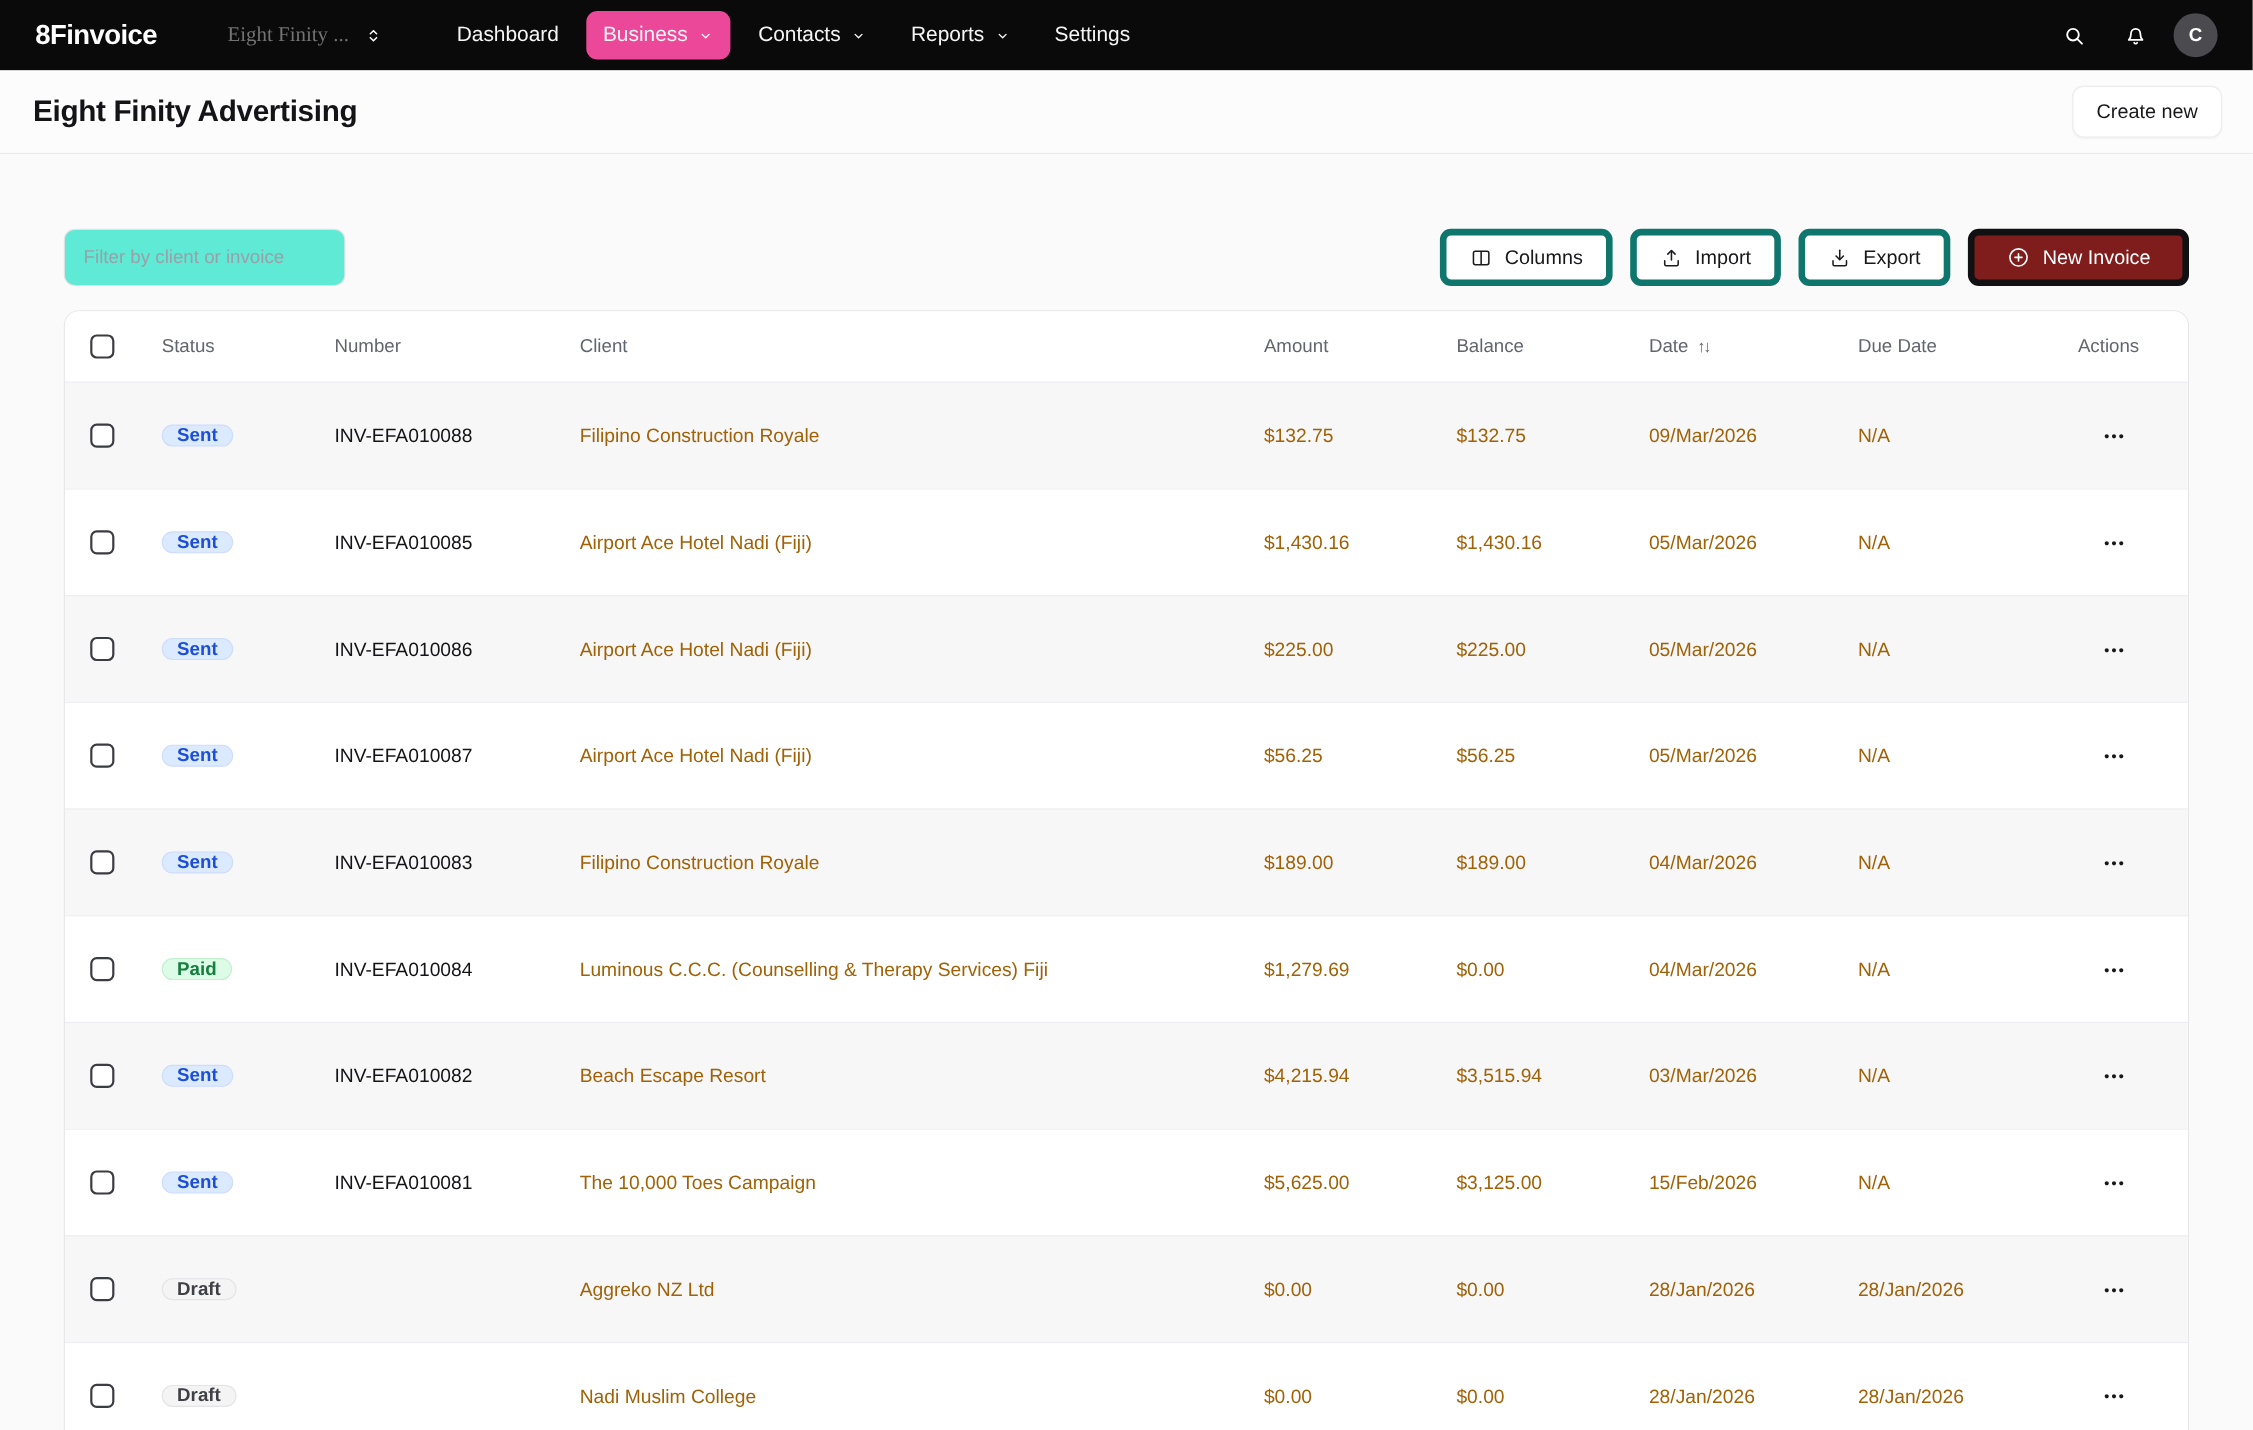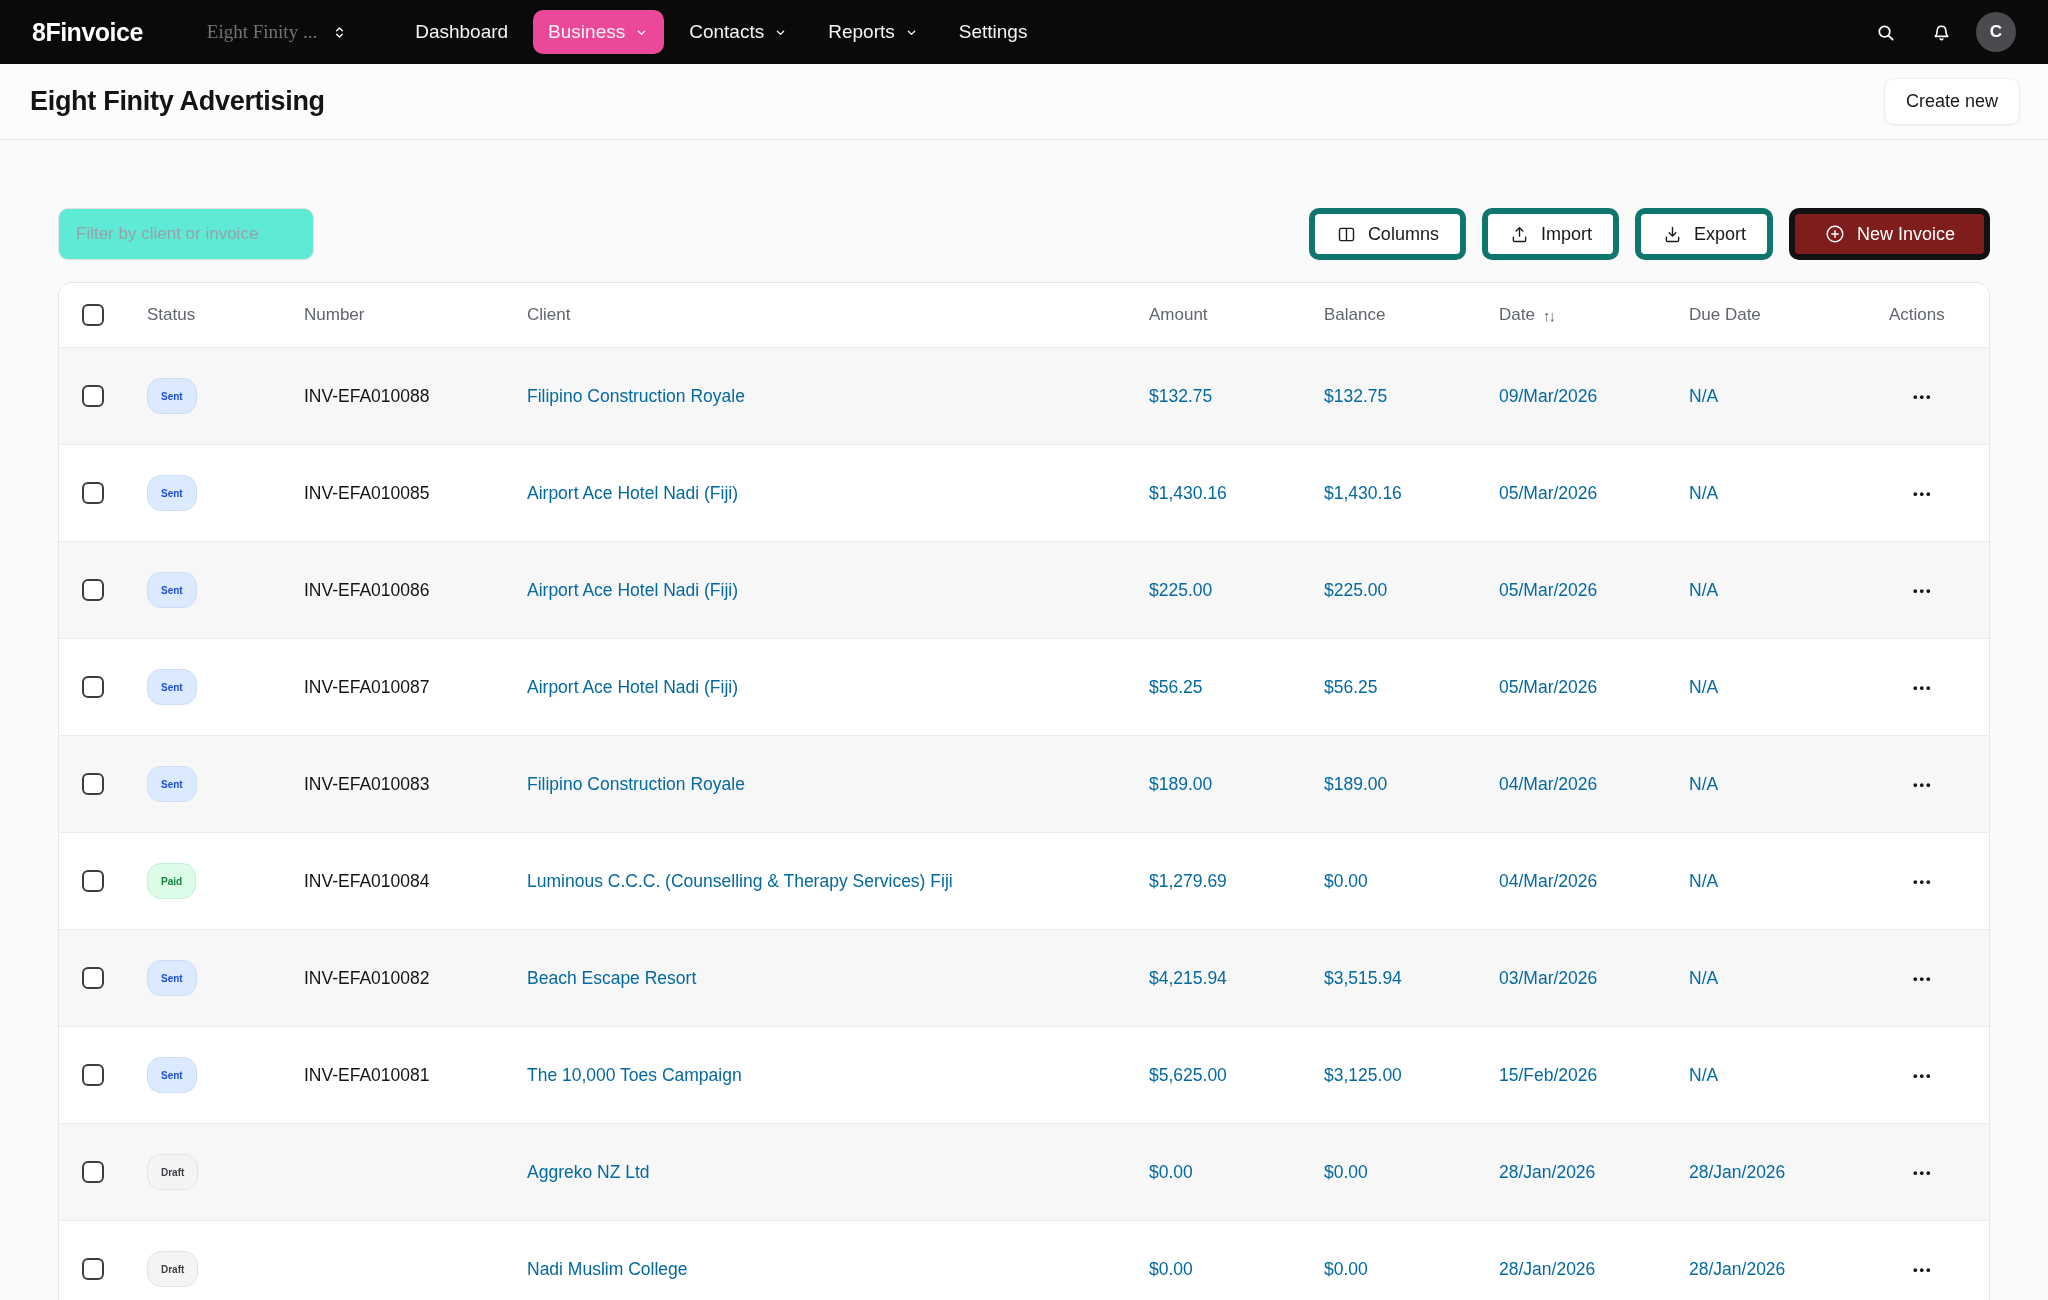--- a/index.html
+++ b/index.html
@@ -84,28 +84,28 @@
   .trow.alt { background:#f7f7f8; }
   .cell { min-width:0; }
   .c-check { padding-left:23px; }
   .th { font-size:17px; font-weight:500; color:#61656d; display:flex; align-items:center; gap:8px; }
   .sort { font-size:15px; color:#61656d; letter-spacing:-2px; }
   .checkbox {
     width:22px; height:22px; border:2px solid #3c3c43; border-radius:6px;
     background:#fff; cursor:pointer; display:block;
   }
   .badge {
-    display:inline-flex; align-items:center; height:36px; padding:0 13px;
-    border-radius:14px; font-size:10px; font-weight:600; white-space:nowrap;
+    display:inline-flex; align-items:center; height:20px; padding:0 13px;
+    border-radius:14px; font-size:17px; font-weight:600; white-space:nowrap;
   }
   .badge-sent  { background:#dbeafe; color:#1d4ed8; border:1px solid #cddcfb; }
   .badge-paid  { background:#dcfce7; color:#15803d; border:1px solid #c3efd2; }
   .badge-draft { background:#f4f4f5; color:#3f3f46; border:1px solid #e4e4e7; }
   .c-number { font-size:17.5px; font-weight:500; color:#141417; }
-  .c-client, .c-amount, .c-balance, .c-date, .c-due { font-size:17.5px; color:#0369a1; }
+  .c-client, .c-amount, .c-balance, .c-date, .c-due { font-size:17.5px; color:#a16207; }
   .c-client { white-space:nowrap; overflow:hidden; text-overflow:ellipsis; padding-right:16px; }
   .dots {
     background:none; border:none; cursor:pointer; color:#18181b;
     font-size:13px; font-weight:700; letter-spacing:2px; padding:8px 6px; margin-left:18px;
     font-family:inherit;
   }
 </style>
 </head>
 <body>
 

